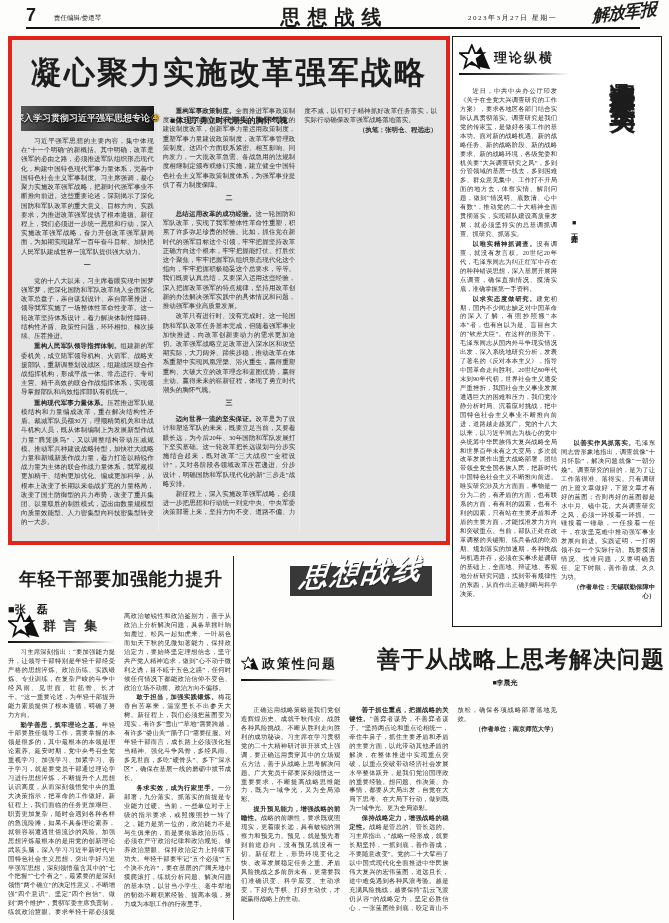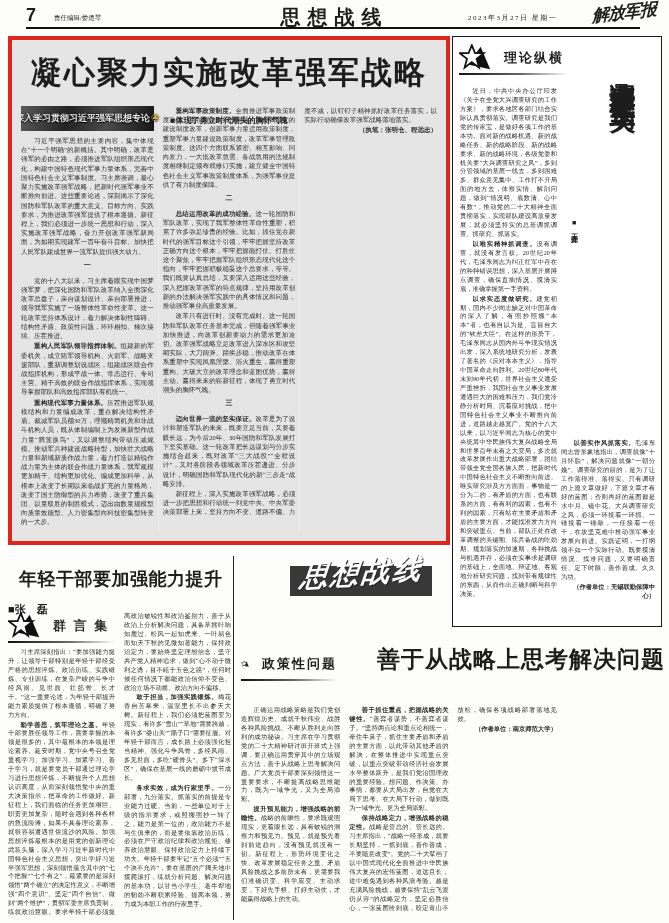--- a/index.html
+++ b/index.html
@@ -32,21 +32,21 @@
   .main-byline{text-align:center;font-size:8px;font-weight:bold;margin-top:8px;}
   .main-body{position:absolute;left:9px;right:9px;top:66px;height:426px;
     column-count:3;column-gap:9px;column-fill:auto;column-rule:1px solid #eee;}
   .series-banner{height:25px;margin-bottom:5px;display:flex;align-items:center;justify-content:center;
     background:linear-gradient(100deg,#5a5a5a 0%,#232323 35%,#4b4b4b 65%,#161616 100%);
     color:#e9e9e9;font-family:"Liberation Sans","DejaVu Sans",sans-serif;font-weight:bold;font-size:9px;
     text-shadow:0 1px 1px #000,0 0 2px #000;white-space:nowrap;}
   .series-banner .num{color:#f5c23c;margin-left:1px;font-size:10px;}
 
   
-  .sec-logo{display:flex;align-items:center;gap:13px;padding-bottom:3px;margin-bottom:5px;position:relative;break-inside:avoid;}
+  .sec-logo{display:flex;align-items:center;gap:3px;padding-bottom:3px;margin-bottom:5px;position:relative;break-inside:avoid;}
   .sec-logo::after{content:"";position:absolute;left:0;bottom:0;width:100%;height:2px;
     background:linear-gradient(to right,#111 0%,#666 55%,rgba(255,255,255,0) 100%);}
   .sec-logo .label{font-family:"Liberation Sans","DejaVu Sans",sans-serif;font-weight:bold;font-size:13px;letter-spacing:2px;white-space:nowrap;}
 
   
   .young{position:absolute;left:8px;top:556px;width:223px;}
   .young h2{margin:11px;text-align:center;font-family:"Liberation Sans","DejaVu Sans",sans-serif;font-size:18px;font-weight:bold;letter-spacing:0.5px;white-space:nowrap;}
   .young .byline{text-align:left;font-size:11px;font-weight:bold;margin-top:7px;}
   .young-body{position:absolute;left:0;top:56px;width:223px;height:306px;column-count:2;column-gap:9px;column-fill:auto;font-size:6.3px;}
 
@@ -161,20 +161,21 @@
 <div class="strategy">
   <div class="head-row">
     <div class="sec-logo">
       <svg viewBox="0 0 40 34" width="32" height="28">
         <polygon points="27,3 39,31 11,25" fill="#111"></polygon>
         <polygon points="16,1 20,11 31,11 22,18 25,29 16,22 7,29 10,18 1,11 12,11" fill="#fff" stroke="#111" stroke-width="2.2"></polygon>
       </svg>
       <span class="label">政策性问题</span>
     </div>
     <h2>善于从战略上思考解决问题</h2>
+    <div class="byline">■李晨光</div>
   </div>
   <div class="strategy-body body-text">
       <p>正确运用战略策略是我们党创造辉煌历史、成就千秋伟业、战胜各种风险挑战、不断从胜利走向胜利的成功秘诀。习主席在学习贯彻党的二十大精神研讨班开班式上强调，要正确运用贯穿其中的立场观点方法，善于从战略上思考解决问题。广大党员干部要深刻领悟这一重要要求，不断提高战略思维能力，既为一域争光，又为全局添彩。</p>
       <p><b>提升预见能力，增强战略的前瞻性。</b>战略的前瞻性，要求既观照现实，更着眼长远，具有敏锐的洞察力和预见力。预见，就是预先看到前途趋向，没有预见就没有一切。新征程上，形势环境变化之快、改革发展稳定任务之重、矛盾风险挑战之多前所未有，更需要我们准确识变、科学应变、主动求变，下好先手棋、打好主动仗，才能赢得战略上的主动。</p>
       <p><b>善于抓住重点，把握战略的关键性。</b>“善弈者谋势，不善弈者谋子。”坚持两点论和重点论相统一，牵住牛鼻子，抓住主要矛盾和矛盾的主要方面，以此带动其他矛盾的解决，在整体推进中实现重点突破，以重点突破带动经济社会发展水平整体跃升，是我们党治国理政的重要经验。想问题、作决策、办事情，都要从大局出发，自觉在大局下思考、在大局下行动，做到既为一域争光、更为全局添彩。</p>
       <p><b>保持战略定力，增强战略的稳定性。</b>战略是管总的、管长远的。习主席指出，“战略一经形成，就要长期坚持，一抓到底，善作善成，不要随意改变”。党的二十大擘画了以中国式现代化全面推进中华民族伟大复兴的宏伟蓝图，道远且长，途中难免遇到各种风浪考验。越是充满风险挑战，越要保持“乱云飞渡仍从容”的战略定力，坚定必胜信心，一张蓝图绘到底，咬定青山不放松，确保各项战略部署落地见效。</p>
       <p class="closing">（作者单位：南京师范大学）</p>
     </div>
 </div>
 

